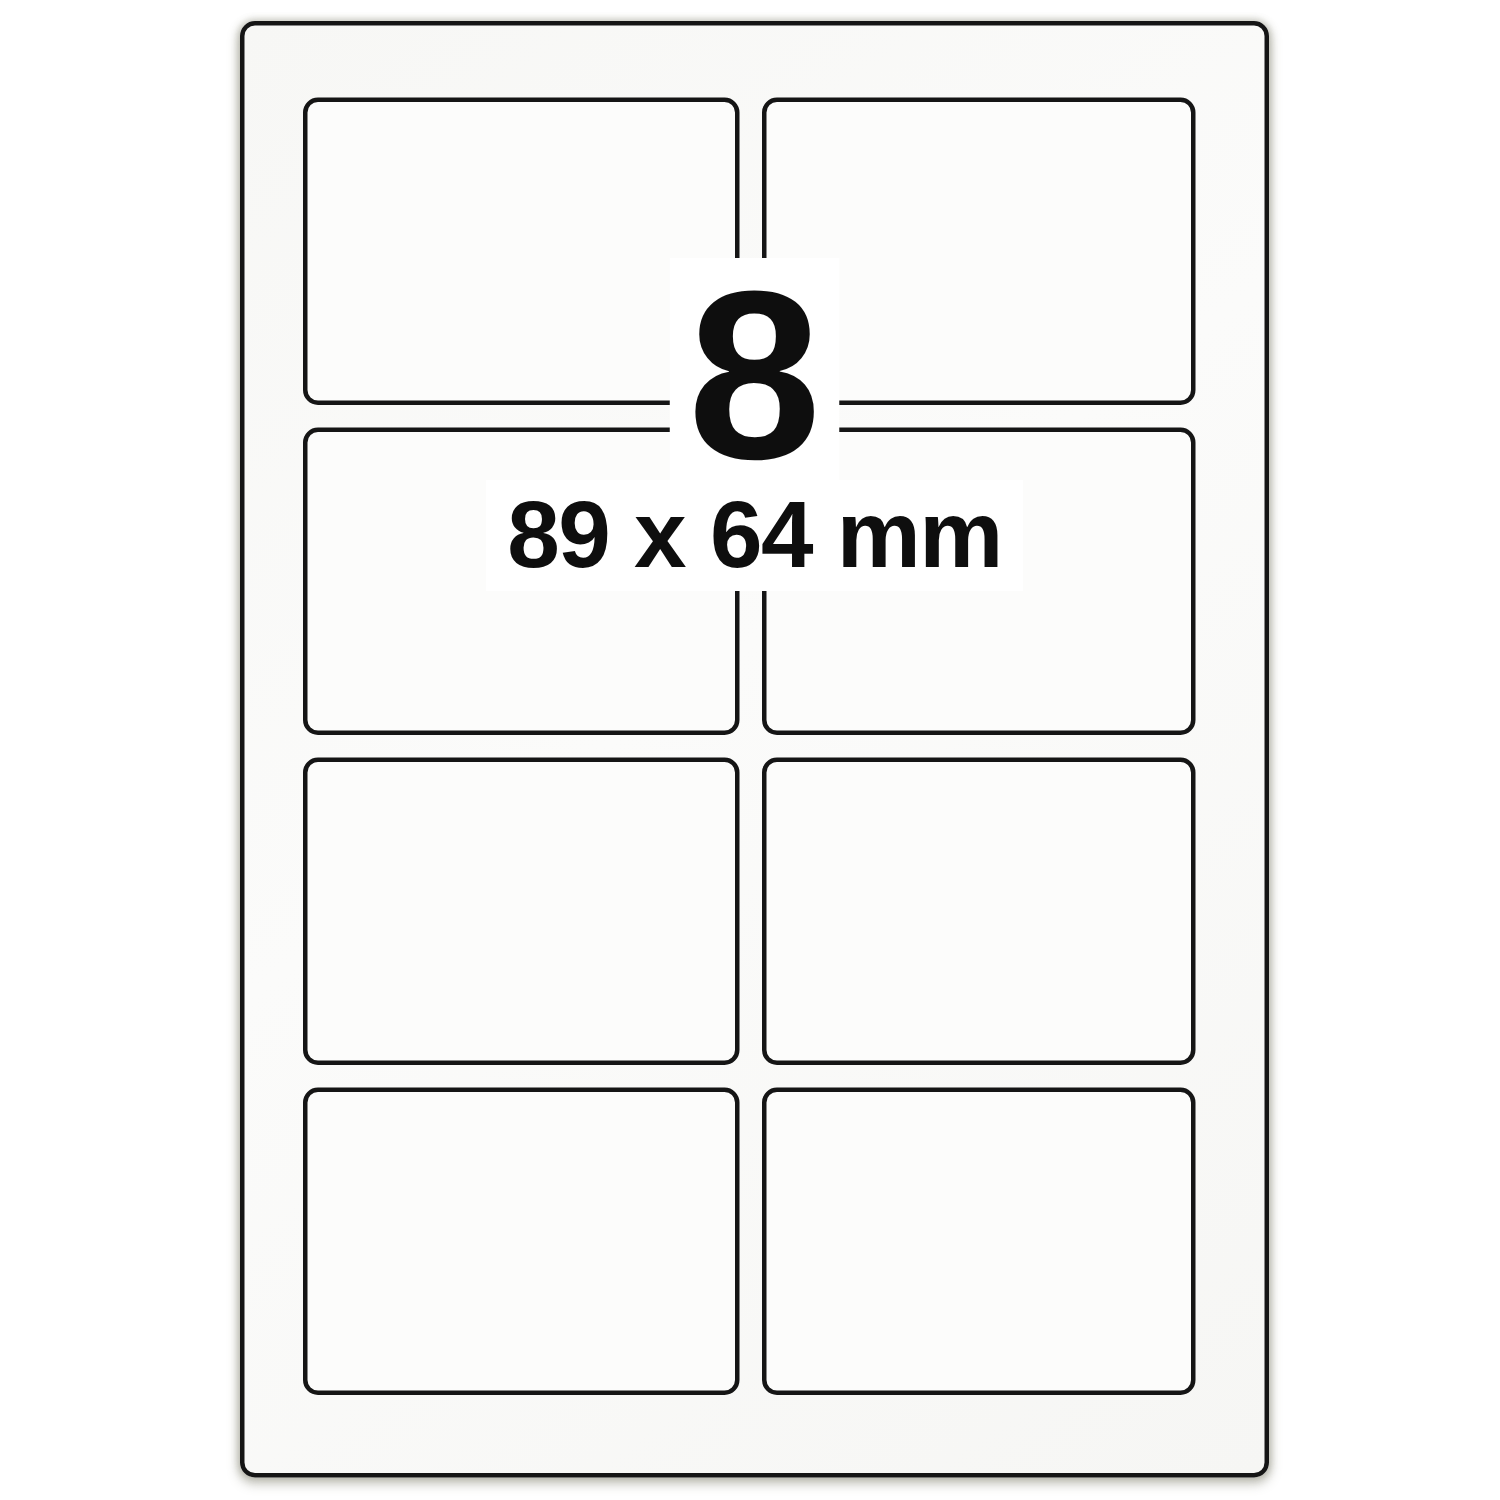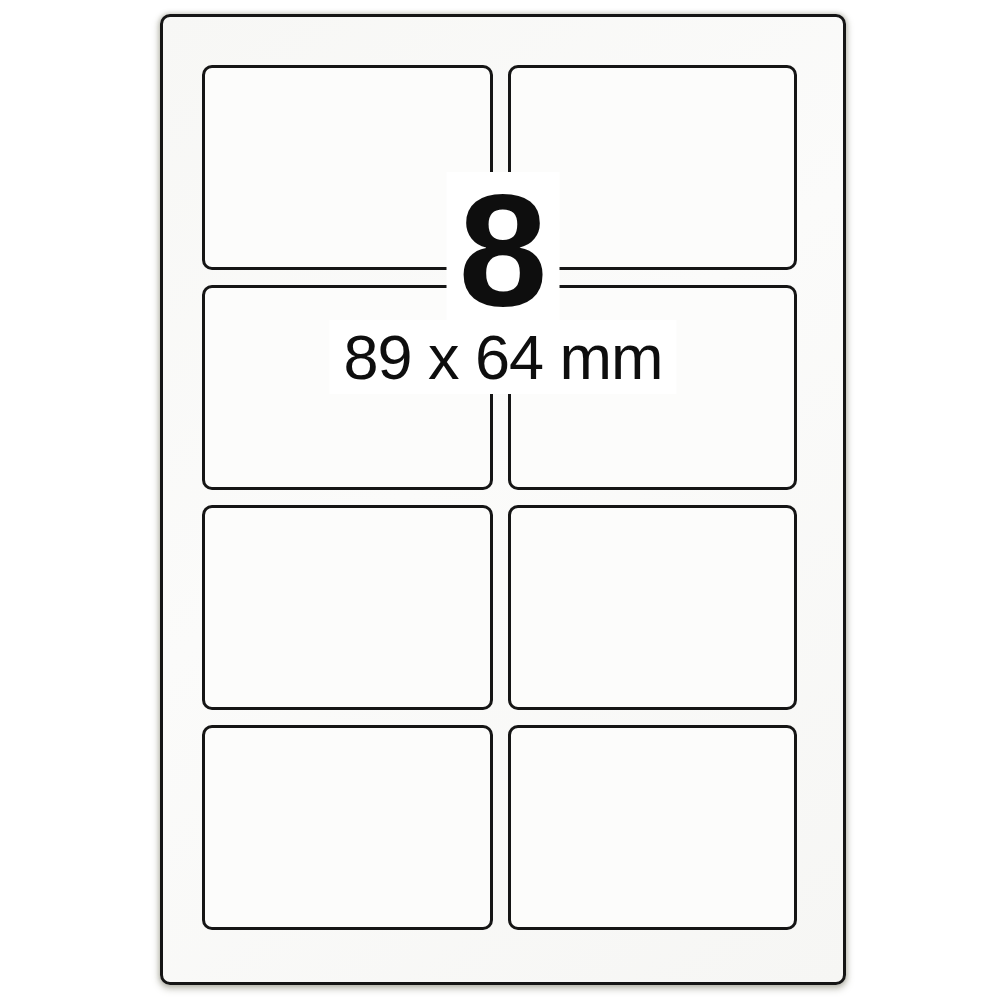--- a/index.html
+++ b/index.html
@@ -69,21 +69,21 @@
     background: var(--page-background);
     padding: 0 12px;
     white-space: nowrap;
   }
   .size-text {
     position: absolute;
     left: 503px;
     top: 320px;
     transform: translateX(-50%);
     font-size: 63px;
-    font-weight: normal;
+    font-weight: bold;
     line-height: 1.18;
     letter-spacing: -1px;
     color: var(--text);
     background: var(--page-background);
     padding: 0 14px;
     white-space: nowrap;
     text-align: right;
   }
 </style>
 </head>

